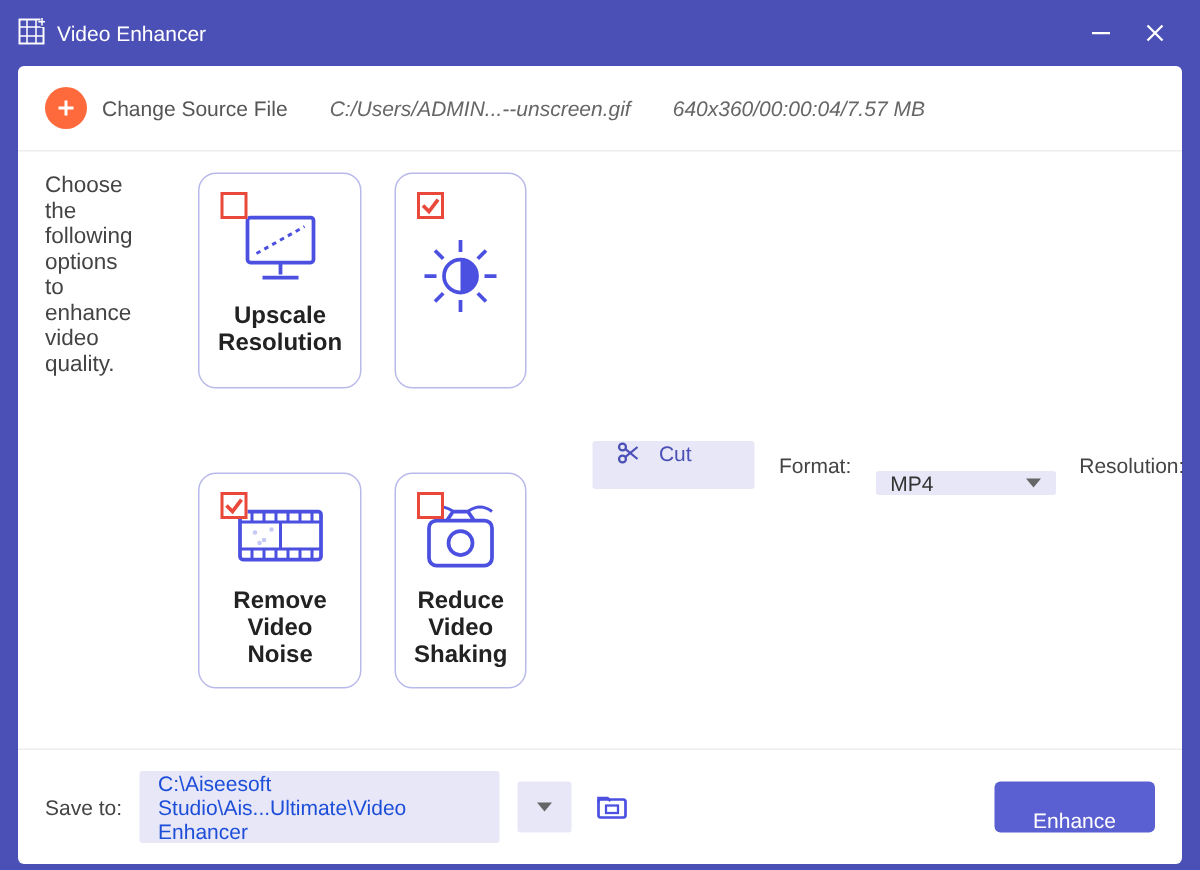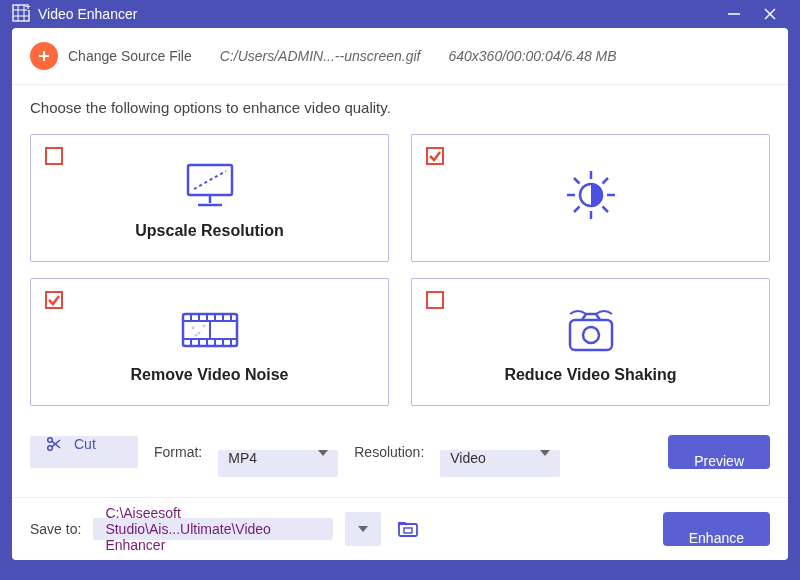--- a/index.html
+++ b/index.html
@@ -1,43 +1,43 @@
 <!DOCTYPE html>
 <html><head>
 <meta charset="utf-8">
 <style>
   * { box-sizing: border-box; margin: 0; padding: 0; font-family: -apple-system, BlinkMacSystemFont, "Segoe UI", Arial, sans-serif; }
   body { width: 800px; height: 580px; background: #4b50b6; overflow: hidden; }
-  .title-bar { height: 28px; display: flex; align-items: center; padding: 0 12px; color: #fff; font-size: 14px; }
+  .title-bar { height: 44px; display: flex; align-items: center; padding: 0 12px; color: #fff; font-size: 14px; }
   .title-bar .left { display: flex; align-items: center; gap: 8px; }
   .title-bar .spacer { flex: 1; }
   .win-btn { width: 36px; height: 36px; display: flex; align-items: center; justify-content: center; cursor: pointer; }
   .content-shell { margin: 0 12px 12px 12px; background: #fff; border-radius: 4px; height: 532px; display: flex; flex-direction: column; }
   .top-strip { display: flex; align-items: center; gap: 28px; padding: 14px 18px; border-bottom: 1px solid #eee; color: #555; font-size: 14px; }
   .plus-circle { width: 28px; height: 28px; border-radius: 50%; background: #ff6a3d; display: flex; align-items: center; justify-content: center; color: #fff; flex-shrink: 0; }
   .change-src { display: flex; align-items: center; gap: 10px; cursor: pointer; }
   .info-text { color: #666; font-size: 14px; font-style: italic; }
-  .main-area { flex: 1; padding: 14px 18px 0 18px; display: flex; flex-direction: column; }
+  .main-area { flex: 1; padding: 14px 18px 0 18px; display: flex; flex-direction: row; gap: 44px; }
   .instruction { color: #444; font-size: 15px; margin-bottom: 18px; }
   .cards { display: grid; grid-template-columns: 1fr 1fr; gap: 16px 22px; }
-  .card { border: 1px solid #b9baea; border-radius: 2px; height: 128px; position: relative; padding: 12px; display: flex; flex-direction: column; align-items: center; justify-content: center; cursor: pointer; }
+  .card { border: 1px solid #b9baea; border-radius: 12px; height: 144px; position: relative; padding: 12px; display: flex; flex-direction: column; align-items: center; justify-content: center; cursor: pointer; }
   .card .check { position: absolute; top: 12px; left: 14px; width: 18px; height: 18px; border: 2px solid #e9493a; background: #fff; display:flex; align-items:center; justify-content:center; }
   .card .check.checked svg { display:block; }
   .card .check svg { display:none; }
   .card .icon-wrap { height: 60px; display: flex; align-items: center; justify-content: center; margin-bottom: 6px; }
   .card .label { font-weight: 700; font-size: 16px; color: #222; text-align:center; }
 
   .controls-row { display: flex; align-items: center; gap: 16px; padding: 20px 0 14px 0; font-size: 14px; color: #444; }
   .cut-btn { background: #e7e7f8; height: 32px; padding: 0 16px; display: flex; gap: 12px; color: #4b50b6; cursor:pointer; border-radius:2px; min-width:108px; }
-  .select-box { background: #e7e7f8; height: 27px; display: flex; padding: 0 10px; min-width: 120px; color: #333; cursor:pointer; justify-content:space-between; border-radius:2px;margin-top:24px; }
+  .select-box { background: #e7e7f8; height: 16px; display: flex; align-items: center; padding: 0 10px; min-width: 120px; color: #333; cursor:pointer; justify-content:space-between; border-radius:2px;margin-top:24px; }
   .preview-btn, .enhance-btn { background: #5a5fd1; color: #fff; height: 34px; padding: 0 26px; border-radius: 4px; display:flex; align-items:flex-end; justify-content:center; cursor:pointer; font-size:14px; }
   .ctrl-spacer { flex: 1; }
 
   .bottom-bar { border-top: 1px solid #eee; padding: 14px 18px; display: flex; align-items: center; gap: 12px; font-size: 14px; color: #444; }
-  .path-box { flex: 1; background: #e7e7f8; height: 22px; display: flex; align-items: center; padding: 0 12px; color: #701a75; border-radius:2px; }
+  .path-box { flex: 1; background: #e7e7f8; height: 48px; display: flex; align-items: center; padding: 0 12px; color: #1d4ed8; border-radius:2px; }
   .path-drop { width: 36px; height: 34px; background: #e7e7f8; display:flex; align-items:center; justify-content:center; cursor:pointer; border-radius:2px; }
   .folder-btn { width: 30px; height: 30px; display:flex; align-items:center; justify-content:center; cursor:pointer; }
 
   .tri-down { width:0; height:0; border-left:5px solid transparent; border-right:5px solid transparent; border-top:6px solid #666; }
 </style>
 </head>
 <body>
 
 <div class="title-bar">
   <div class="left">
@@ -75,21 +75,21 @@
     <div class="change-src">
       <span class="plus-circle">
         <svg width="14" height="14" viewBox="0 0 14 14">
             <line x1="7" y1="2" x2="7" y2="12" stroke="#fff" stroke-width="2"></line>
             <line x1="2" y1="7" x2="12" y2="7" stroke="#fff" stroke-width="2"></line>
           </svg>
       </span>
       <span>Change Source File</span>
     </div>
     <span class="info-text">C:/Users/ADMIN...--unscreen.gif</span>
-    <span class="info-text">640x360/00:00:04/6.48 MB</span>
+    <span class="info-text">640x360/00:00:04/7.57 MB</span>
   </div>
 
   <div class="main-area">
     <div class="instruction">Choose the following options to enhance video quality.</div>
 
     <div class="cards">
 
       <div class="card">
         <div class="check">
           

